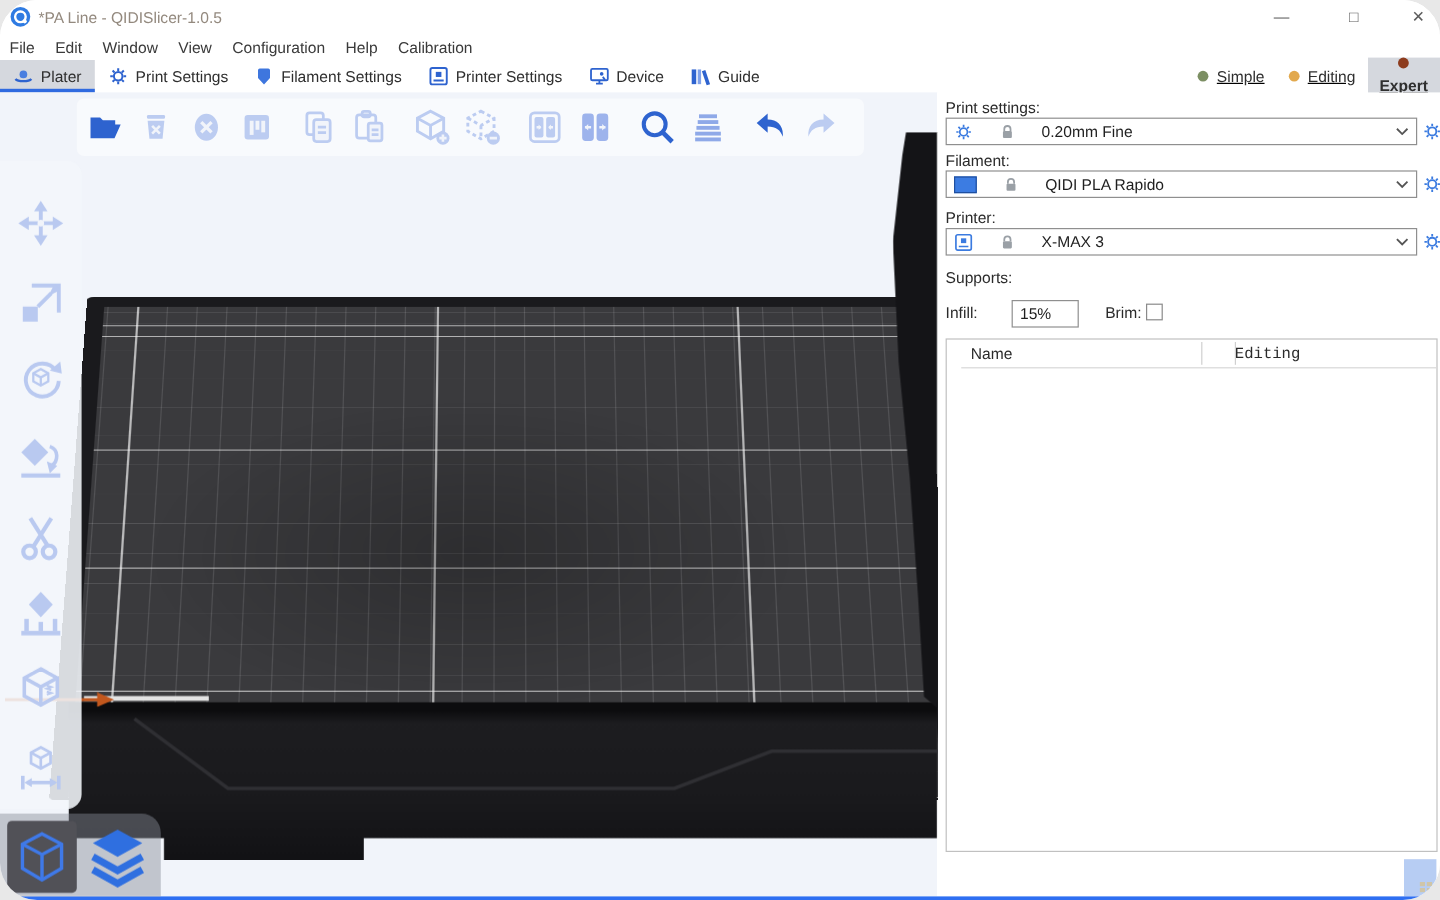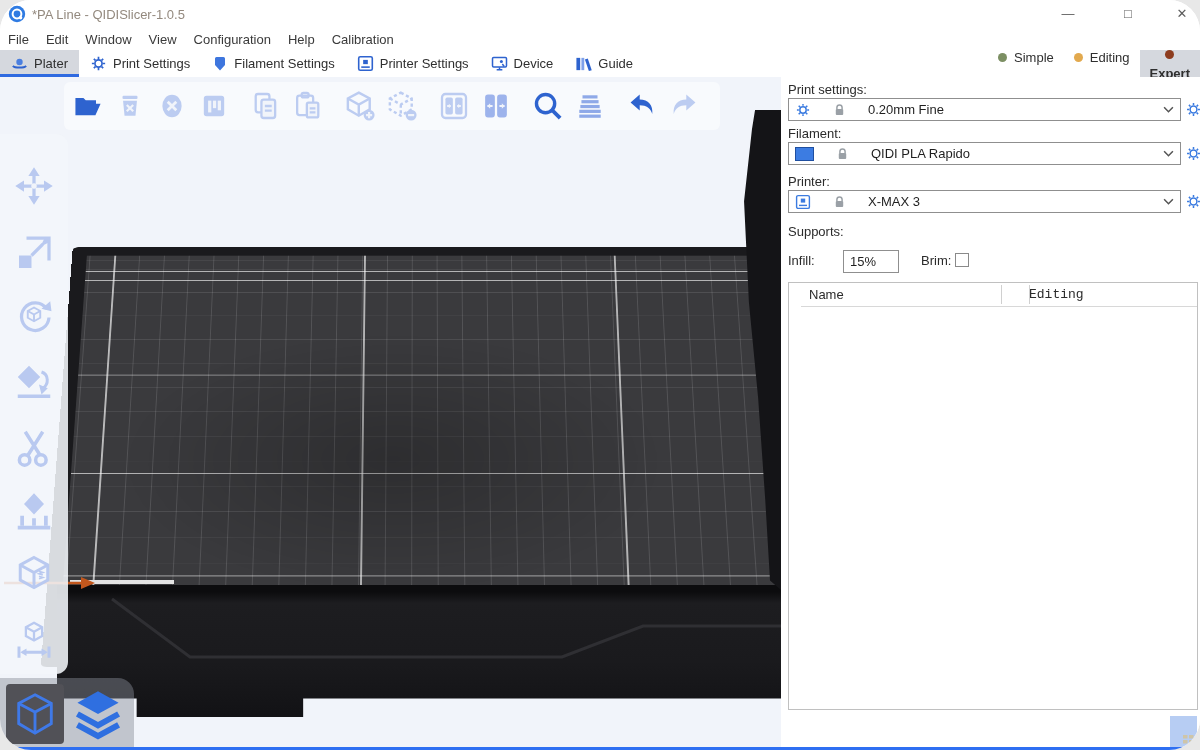--- a/index.html
+++ b/index.html
@@ -14,21 +14,21 @@
   .btn-min{left:1048px;}.btn-max{left:1108px;}.btn-close{left:1162px;}
   
   .menubar{position:absolute;left:0;top:28px;width:1200px;height:22px;background:#fff;
     display:flex;align-items:center;padding-left:8px;box-sizing:border-box;}
   .menu-item{font-size:13px;color:#3a3a3a;margin-right:17px;}
   
   .tabbar{position:absolute;left:0;top:50px;width:1200px;height:27px;background:#fff;display:flex;align-items:stretch;}
   .tab{position:relative;display:flex;align-items:center;gap:6px;padding:0 11px;font-size:13px;color:#2f2f2f;}
   .tab.active{background:#d5d8de;}
   .tab.active:after{content:"";position:absolute;left:0;right:0;bottom:0;height:3px;background:#2f6ae0;}
-  .modes{position:absolute;right:0;top:0;height:27px;display:flex;align-items:flex-start;}
+  .modes{position:absolute;right:0;top:0;height:27px;display:flex;align-items:center;text-decoration:underline;}
   .mode{display:flex;align-items:center;gap:7px;padding:0 10px;font-size:13px;color:#2f2f2f;}
   .mode.active{background:#d5d8de;font-weight:bold;flex-direction:column;}
   .dot{width:9px;height:9px;border-radius:50%;}
   
   .viewport{position:absolute;left:0;top:77px;width:781px;height:670px;background:#f1f4fa;overflow:hidden;}
   .panel{position:absolute;left:781px;top:77px;width:419px;height:670px;background:#fff;}
   .bottomline{position:absolute;left:0;top:747px;width:1200px;height:3px;background:#2e6ff2;}
   
   .toolbar-bg{position:absolute;left:64px;top:5px;width:656px;height:48px;background:rgba(255,255,255,.5);border-radius:6px;}
   .toolbar{position:absolute;left:70px;top:9px;display:flex;align-items:center;}

